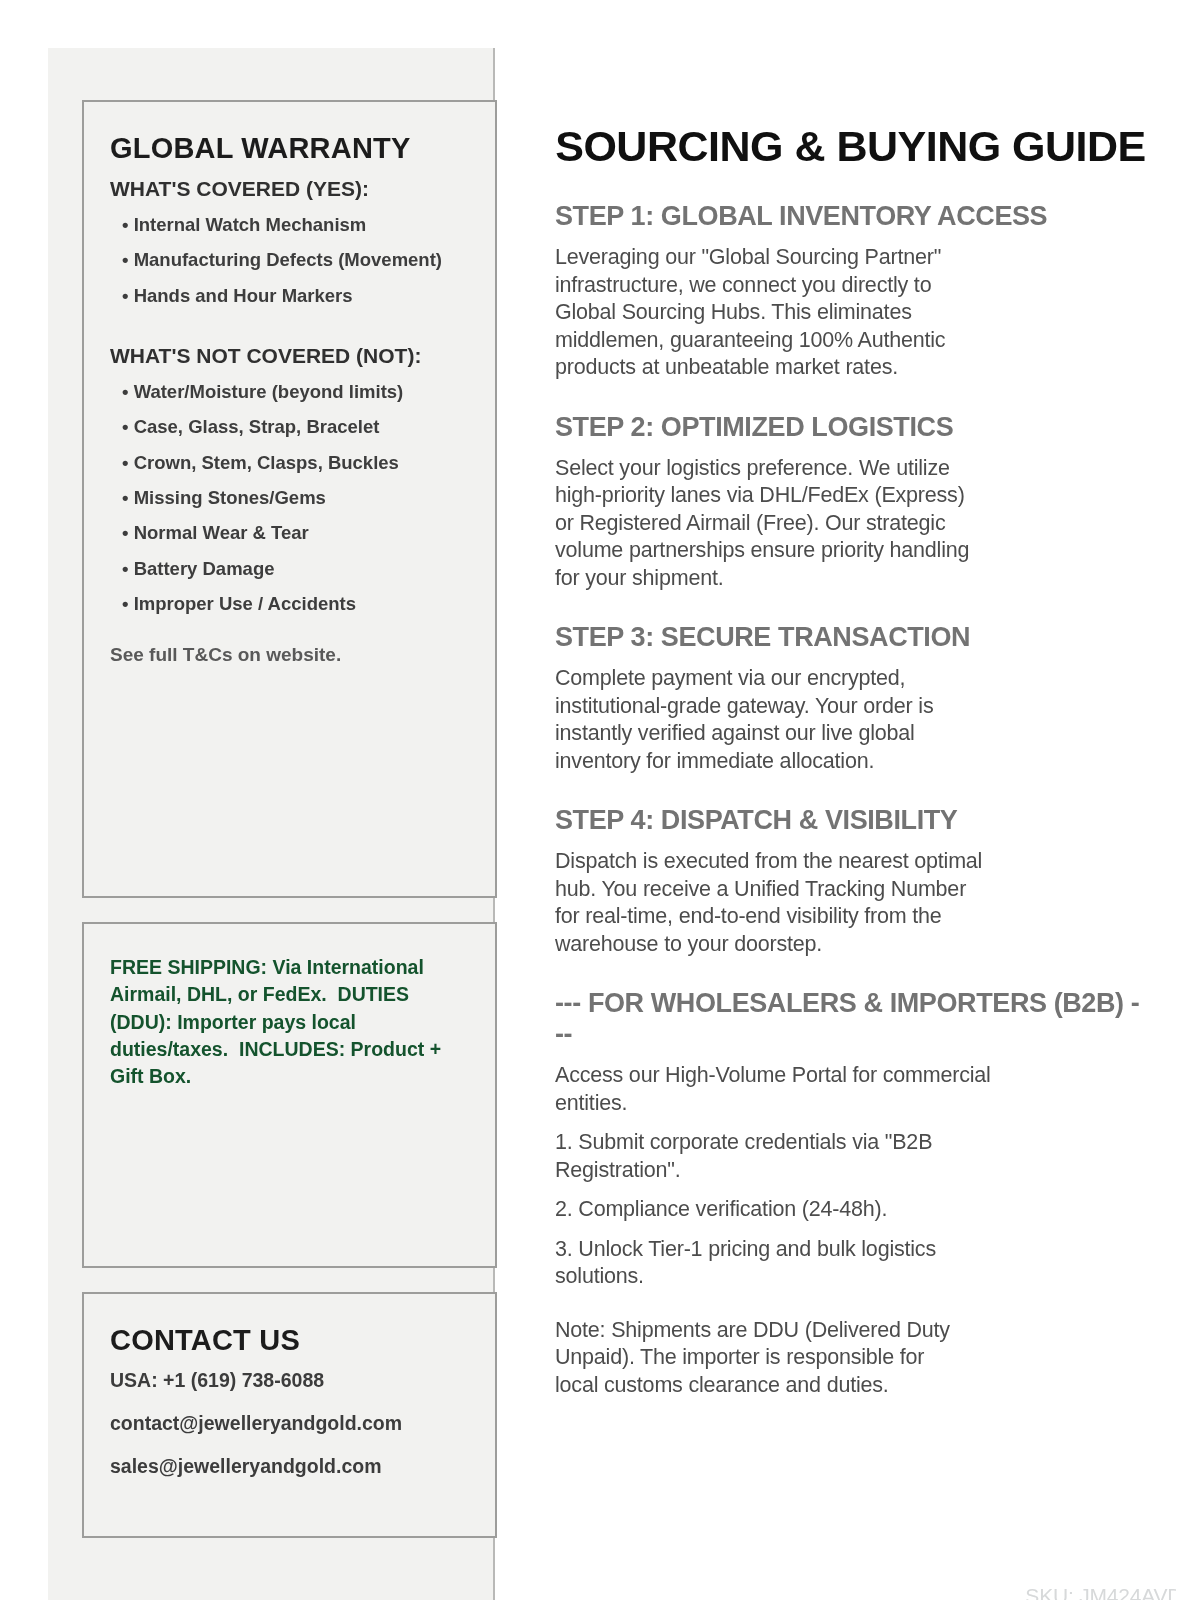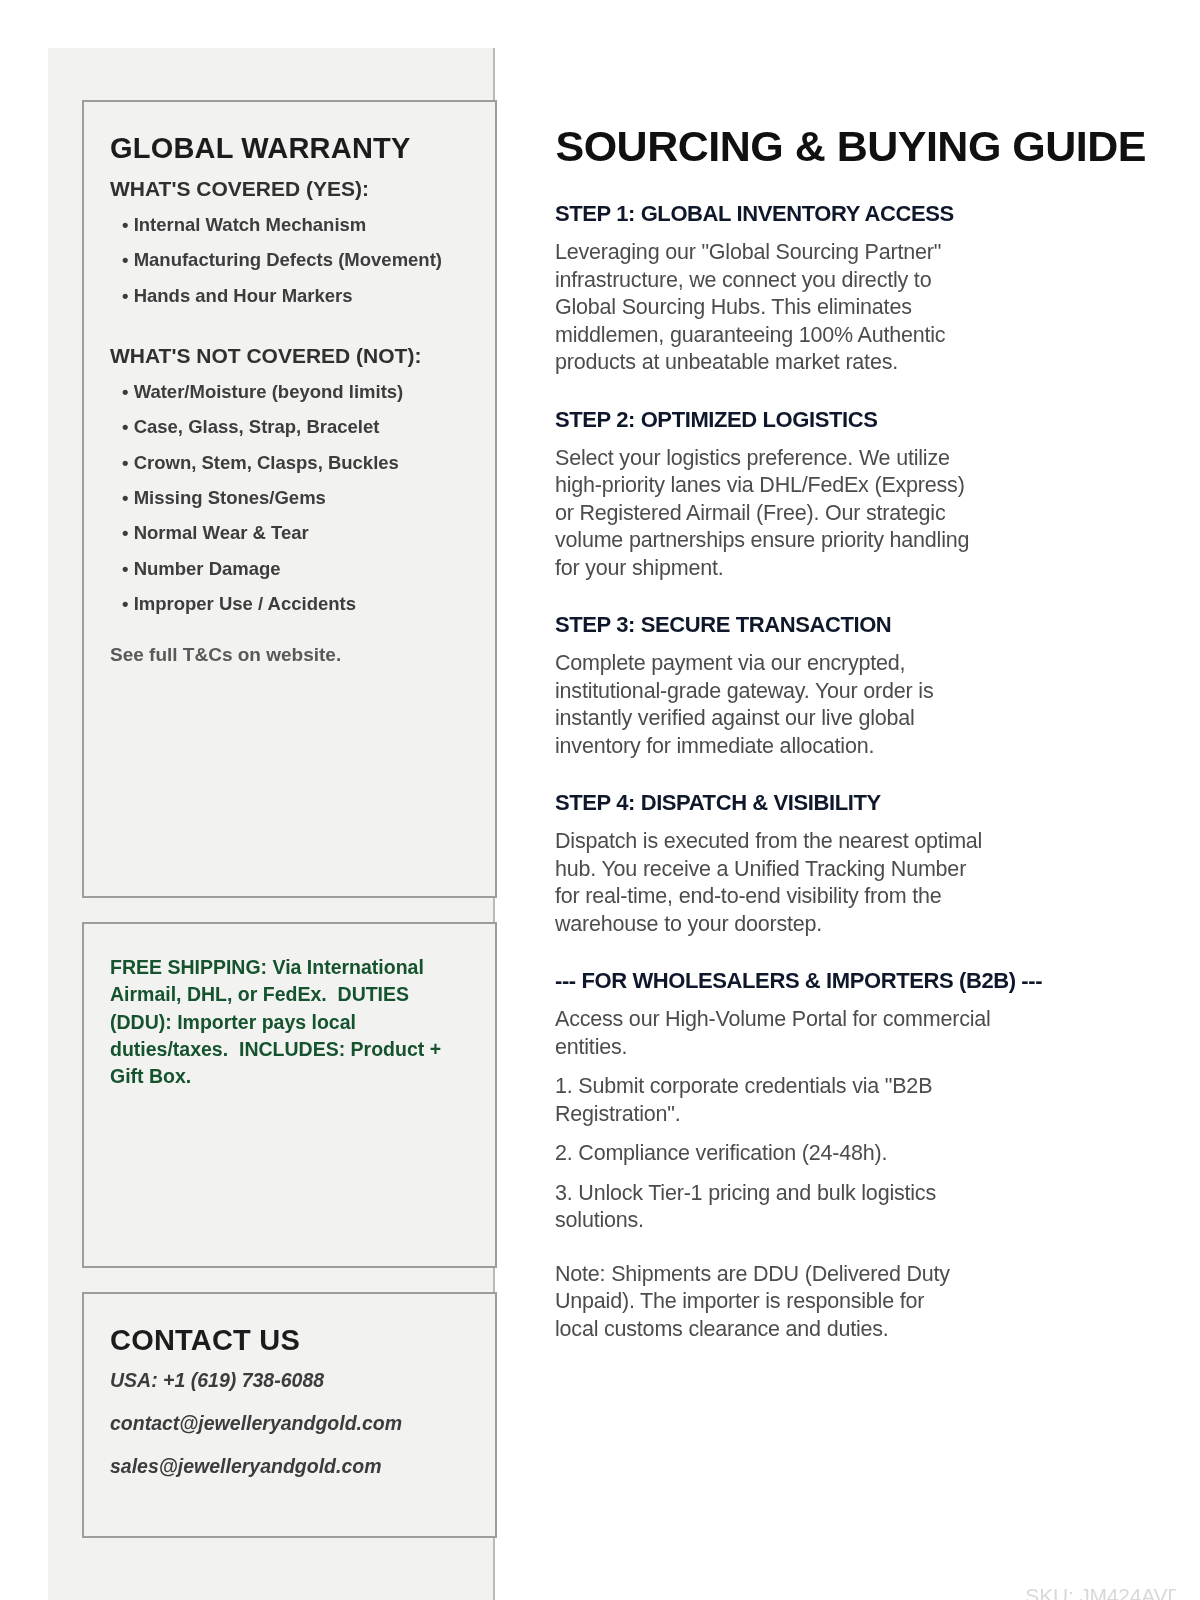--- a/index.html
+++ b/index.html
@@ -66,44 +66,43 @@
     font-weight: 700;
     color: #14532d;
     line-height: 1.4;
     white-space: pre-wrap;
   }
   .contact-line {
     font-size: 19.5px;
     font-weight: 700;
     color: #3c3c3c;
     margin-bottom: 20px;
-    font-style: italic;
   }
   
   #main {
     position: absolute;
     left: 449px; top: 0;
     width: 751px;
     height: 1600px;
     background: #ffffff;
     padding: 62px 90px 0 46px;
   }
   .main-title {
     font-size: 43px;
     font-weight: 800;
     color: #101010;
-    text-align: right;
+    text-align: center;
     letter-spacing: -0.5px;
     white-space: nowrap;
   }
   .step-heading {
     margin-top: 30px;
-    font-size: 22px;
+    font-size: 27px;
     font-weight: 800;
-    color: #0f172a;
+    color: #737373;
     letter-spacing: -0.4px;
   }
   .step-body {
     margin-top: 8px;
     font-size: 21.5px;
     font-weight: 400;
     color: #4c4c4c;
     line-height: 27.5px;
     letter-spacing: -0.2px;
     white-space: pre-wrap;
@@ -135,21 +134,21 @@
         <li>Manufacturing Defects (Movement)</li>
         <li>Hands and Hour Markers</li>
       </ul>
       <div class="sb-sub second">WHAT'S NOT COVERED (NOT):</div>
       <ul class="sb-list">
         <li>Water/Moisture (beyond limits)</li>
         <li>Case, Glass, Strap, Bracelet</li>
         <li>Crown, Stem, Clasps, Buckles</li>
         <li>Missing Stones/Gems</li>
         <li>Normal Wear &amp; Tear</li>
-        <li>Number Damage</li>
+        <li>Battery Damage</li>
         <li>Improper Use / Accidents</li>
       </ul>
       <div class="sb-note">See full T&amp;Cs on website.</div>
     </div>
 
     <div class="sb-box terms">
       <div class="sb-body">FREE SHIPPING: Via International
 Airmail, DHL, or FedEx.  DUTIES
 (DDU): Importer pays local
 duties/taxes.  INCLUDES: Product +

